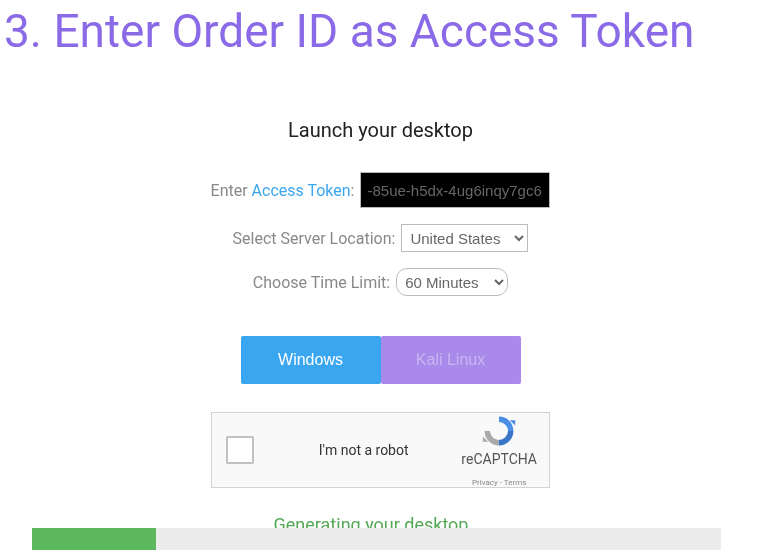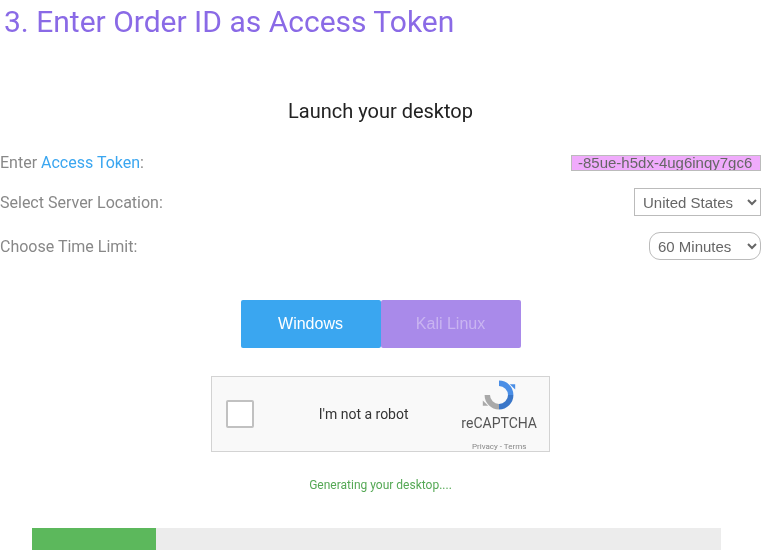--- a/index.html
+++ b/index.html
@@ -5,53 +5,53 @@
     * { box-sizing: border-box; margin: 0; padding: 0; }
     body {
       width: 761px;
       height: 560px;
       font-family: -apple-system, BlinkMacSystemFont, 'Segoe UI', Roboto, sans-serif;
       background: #fff;
       position: relative;
       overflow: hidden;
     }
     .page-title {
-      font-size: 30px;
+      font-size: 46px;
       color: #8a6ae6;
       font-weight: 400;
       padding: 4px 0 0 4px;
     }
     .content {
       text-align: center;
       padding-top: 60px;
     }
     .launch-heading {
       font-size: 20px;
       font-weight: 400;
       color: #222;
       margin-bottom: 30px;
     }
     .form-row {
       display: flex;
       align-items: center;
-      justify-content: space-between;
+      justify-content: center;
       gap: 6px;
       margin-bottom: 16px;
       font-size: 16px;
       color: #888;
     }
     .access-link { color: #3aa6f0; }
     .token-input {
       width: 190px;
-      height: 16px;
+      height: 36px;
       border: 1px solid #bbb;
       padding: 2px 6px;
       font-size: 15px;
       color: #666;
-      background: #f0abfc;
+      background: #000000;
     }
     .server-select, .time-select {
       border: 1px solid #bbb;
       padding: 3px 4px;
       font-size: 15px;
       color: #666;
       background: #fff;
       height: 28px;
     }
     .server-select { width: 127px; }
@@ -103,21 +103,21 @@
       text-align: center;
       font-size: 8px;
       color: #555;
       line-height: 1.2;
     }
     .recaptcha-icon svg { width: 36px; height: 36px; display: block; margin: 0 auto 2px; }
     .recaptcha-brand { font-size: 14px; color: #555; margin-bottom: 10px; }
     .recaptcha-links { font-size: 8px; color: #888; }
     .status-text {
       margin-top: 26px;
-      font-size: 12px;
+      font-size: 18px;
       color: #55a855;
     }
     .progress-bar {
       position: absolute;
       left: 32px;
       right: 40px;
       bottom: 10px;
       height: 22px;
       background: #ececec;
     }

